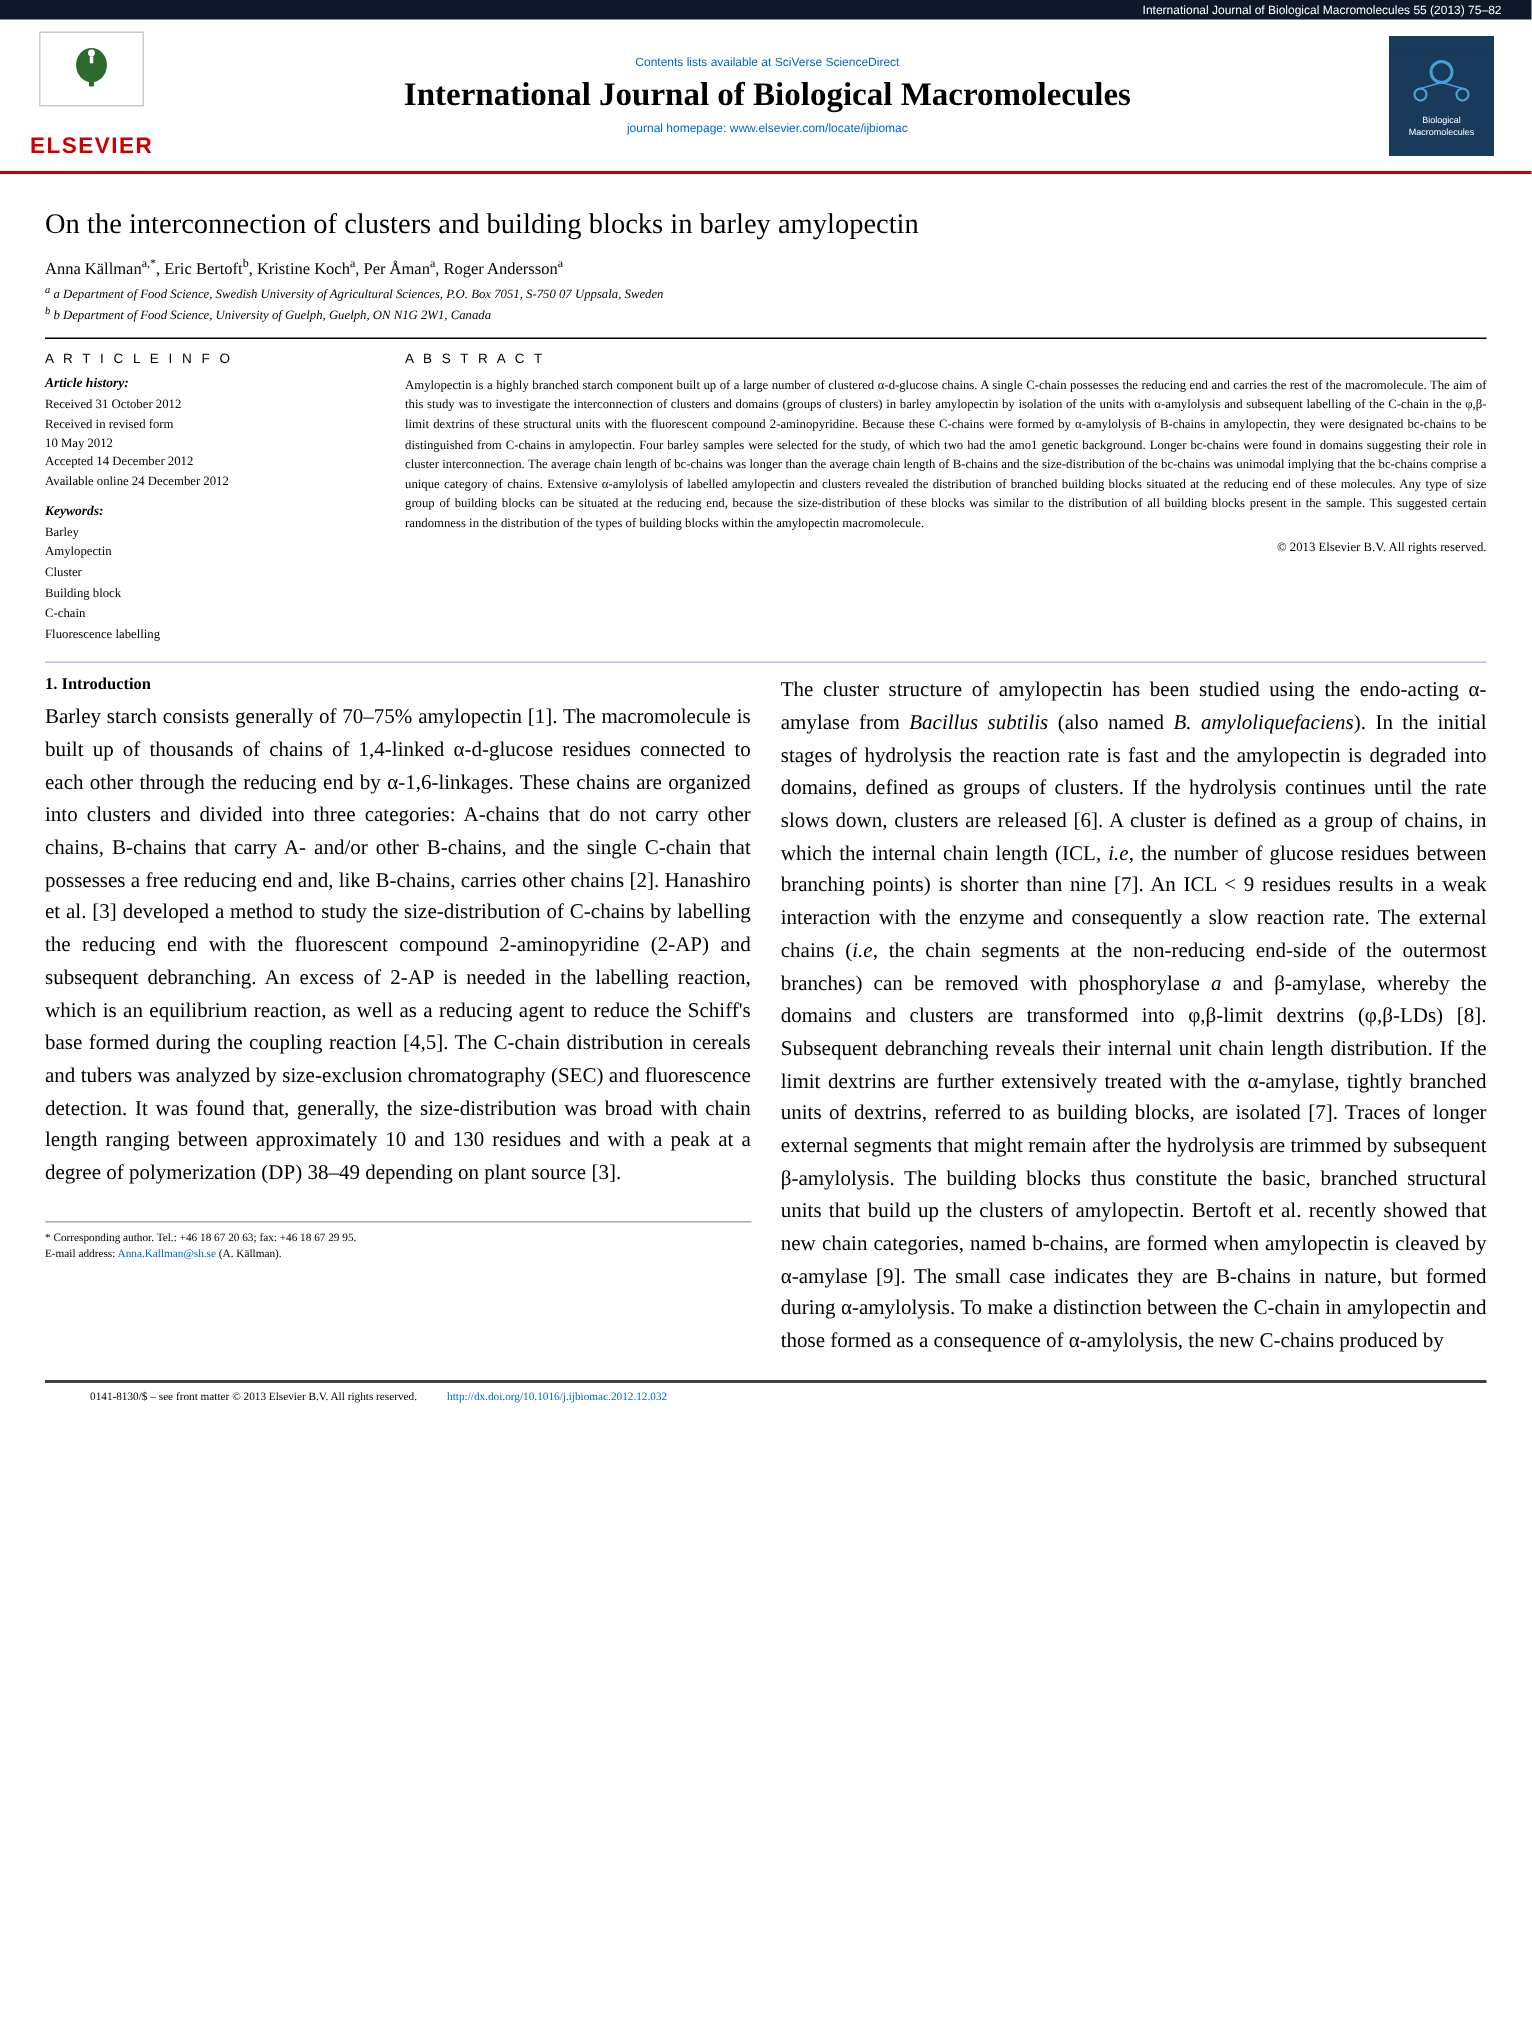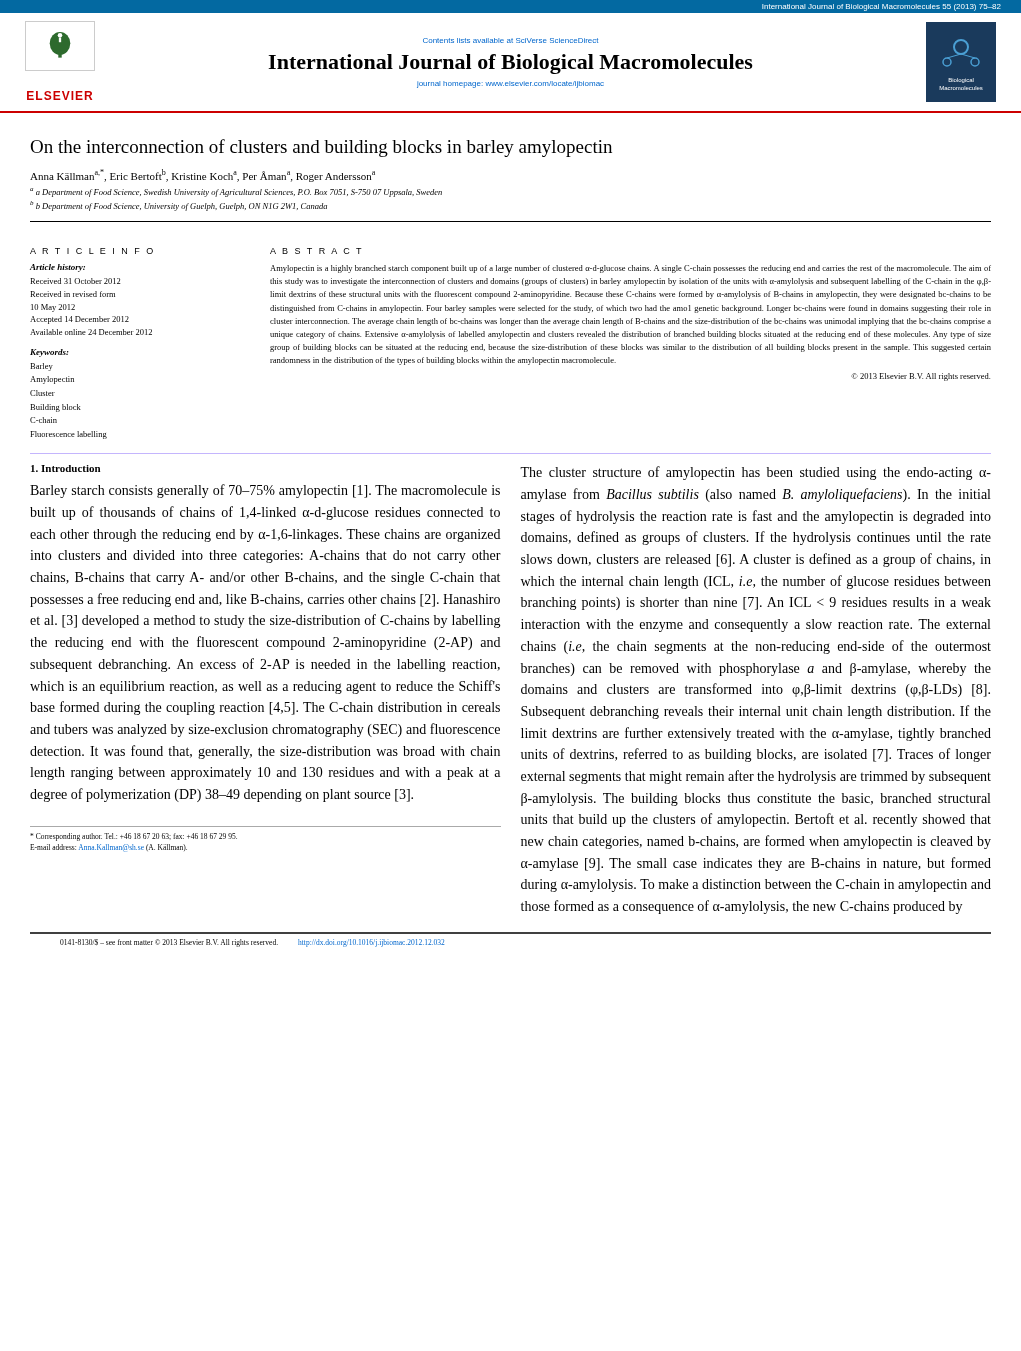--- a/index.html
+++ b/index.html
@@ -13,21 +13,21 @@
     }
     .page-container {
       width: 1021px;
       min-height: 1351px;
       background: #fff;
       padding: 0;
       position: relative;
     }
     
     .top-bar {
-      background: #0369a1;
+      background: #0f172a;
       color: #fff;
       font-size: 8px;
       text-align: right;
       padding: 2px 20px;
       font-family: Arial, sans-serif;
     }
     
     .journal-header {
       display: flex;
       align-items: stretch;
@@ -54,21 +54,21 @@
       color: #333;
       position: relative;
       overflow: hidden;
     }
     .elsevier-logo .logo-tree {
       width: 40px;
       height: 35px;
     }
     .elsevier-text {
       font-family: Arial, sans-serif;
-      font-size: 12px;
+      font-size: 15px;
       color: #c00;
       font-weight: bold;
       letter-spacing: 1px;
       margin-top: 18px;
     }
     .journal-center {
       flex: 1;
       display: flex;
       flex-direction: column;
       align-items: center;
@@ -153,21 +153,21 @@
     }
     .affiliations sup {
       font-size: 7px;
     }
     
     .info-section {
       display: flex;
       gap: 20px;
       margin-top: 10px;
       border-top: 1px solid #000;
-      padding-top: 24px;
+      padding-top: 8px;
     }
     .article-info {
       width: 220px;
       min-width: 220px;
     }
     .abstract-section {
       flex: 1;
     }
     .section-heading {
       font-size: 9px;

